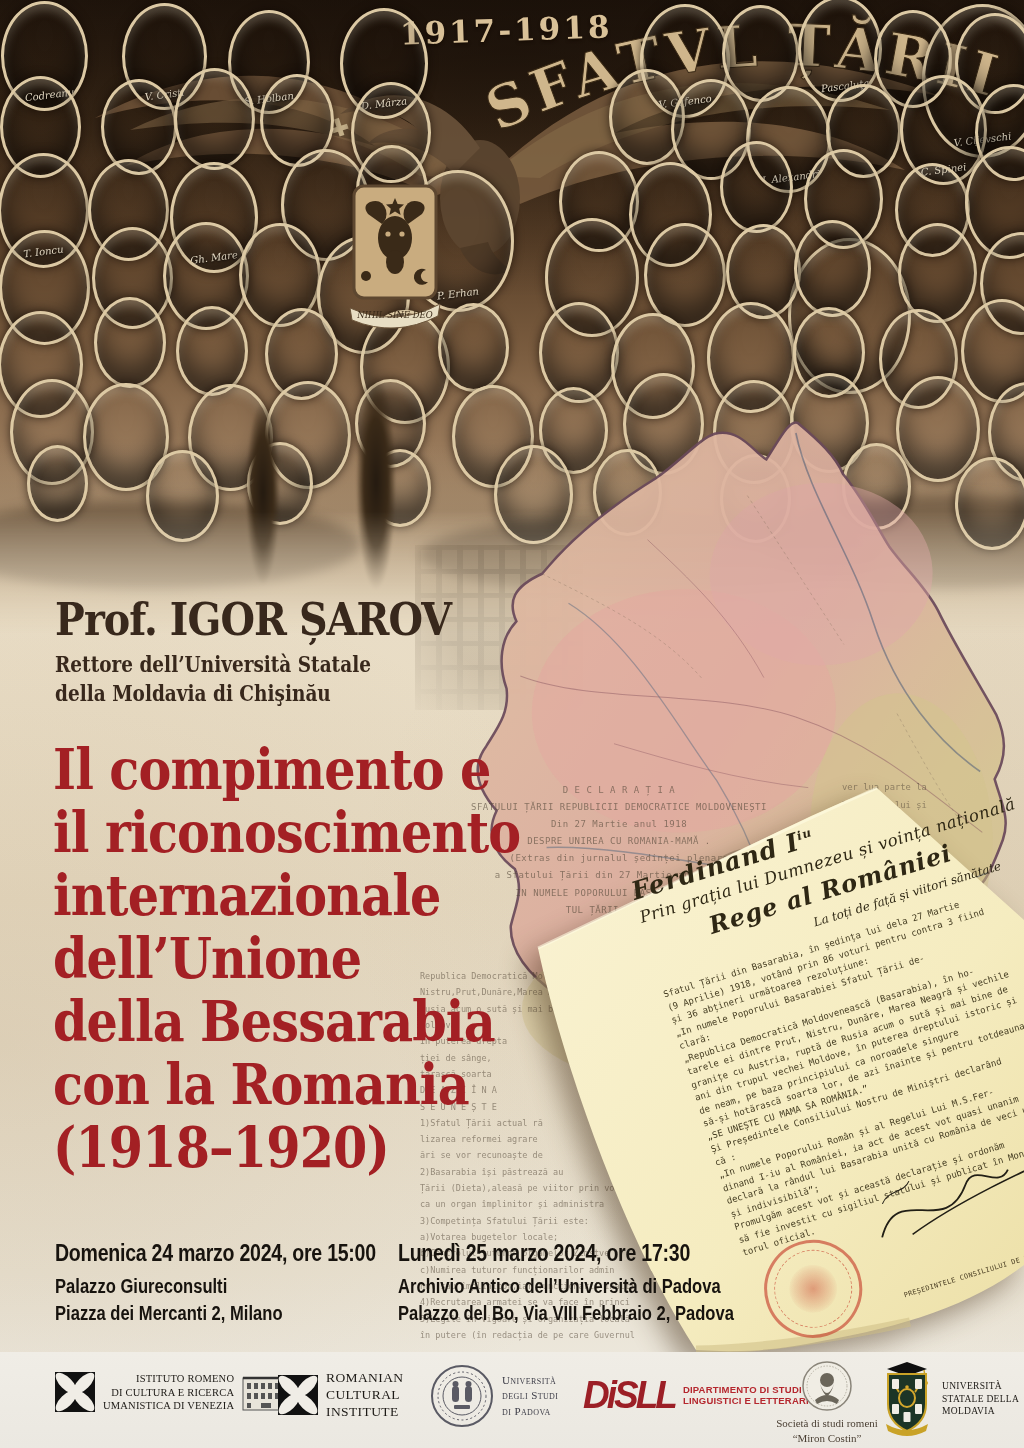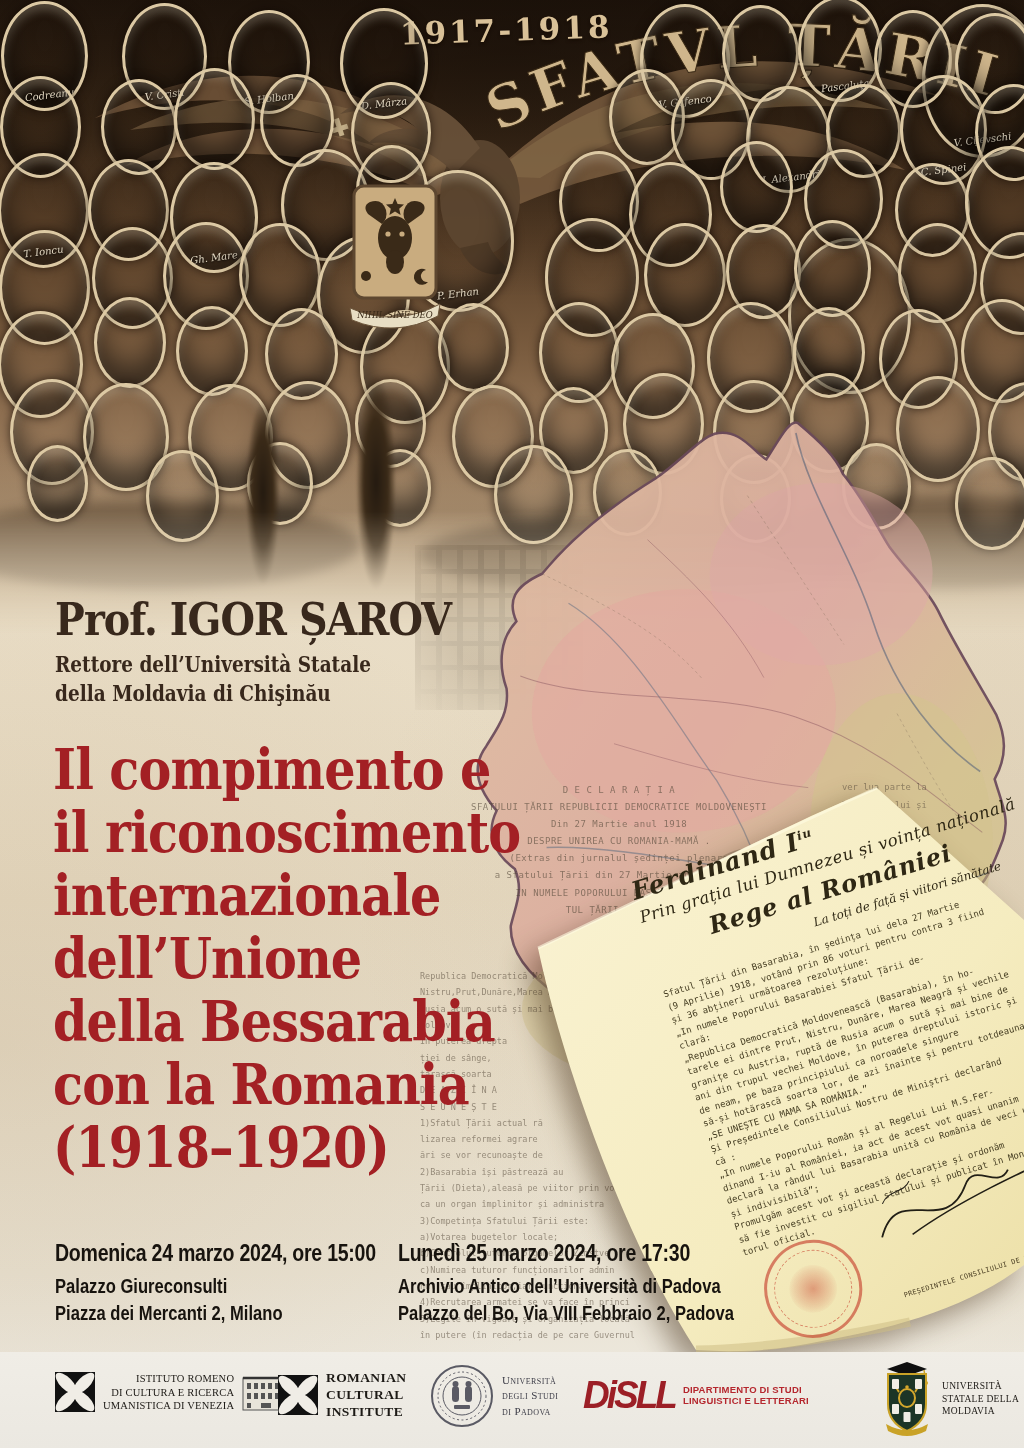--- a/index.html
+++ b/index.html
@@ -88,21 +88,21 @@
   .event .dt{font-weight:700;font-size:23px;letter-spacing:-.3px;}
   .event .ven{font-weight:700;font-size:19.5px;line-height:1.38;margin-top:6px;white-space:pre-line;}
   .ev-1{left:55px;}
   .ev-2{left:398px;}
 
   
   .footer{left:0;top:1352px;width:1024px;height:96px;background:linear-gradient(180deg,#f0ede6,#ebe8e1);z-index:5;}
   .flogo{position:absolute;display:flex;align-items:center;gap:8px;}
   .ftext{font-family:"Liberation Serif",serif;color:#1d1a16;white-space:pre-line;}
   .t-icr{font-size:10.5px;line-height:1.3;letter-spacing:.2px;text-align:right;}
-  .t-rci{font-size:13.5px;line-height:1.25;letter-spacing:.4px;font-weight:bold;}
+  .t-rci{font-size:13.5px;line-height:1.25;letter-spacing:.4px;}
   .t-pd{font-size:11px;line-height:1.4;color:#3d3d48;font-variant:small-caps;letter-spacing:.4px;}
   .t-disll{font-size:9.5px;line-height:1.2;color:#b5272e;font-family:"Liberation Sans",sans-serif;font-weight:700;letter-spacing:.2px;}
   .t-mc{font-size:11px;line-height:1.35;color:#4a3f33;text-align:center;}
   .t-mold{font-size:9.5px;line-height:1.35;letter-spacing:.3px;}
   .disll-mark{font-family:"Liberation Sans",sans-serif;font-weight:700;font-size:37px;color:#9c1f26;
     letter-spacing:-3px;font-style:italic;transform:scaleY(1.05);}
 
   .abs{position:absolute;}
 </style>
 </head>
@@ -478,20 +478,31 @@
 degli Studi
 di Padova</div>
     </div>
 
     <div class="flogo" style="left:583px;top:22px;">
       <div class="disll-mark">DiSLL</div>
       <div class="ftext t-disll">DIPARTIMENTO DI STUDI
 LINGUISTICI E LETTERARI</div>
     </div>
 
+    <div class="abs" style="left:762px;top:8px;width:130px;text-align:center;">
+      <svg width="52" height="52" viewBox="0 0 52 52">
+        <circle cx="26" cy="26" r="24" fill="#f0ede4" stroke="#8a857a" stroke-width="1.5"></circle>
+        <circle cx="26" cy="26" r="20" fill="none" stroke="#a8a396" stroke-width=".8" stroke-dasharray="1.5 1.5"></circle>
+        <circle cx="26" cy="20" r="7" fill="#6b665a"></circle>
+        <path d="M19,24 Q26,42 33,24 Q30,34 26,36 Q22,34 19,24 Z" fill="#6b665a"></path>
+        <path d="M14,40 Q26,30 38,40 L36,44 Q26,38 16,44 Z" fill="#6b665a"></path>
+      </svg>
+      <div class="ftext t-mc">Società di studi romeni
+“Miron Costin”</div>
+    </div>
 
     <div class="flogo" style="left:880px;top:8px;">
       <svg width="54" height="78" viewBox="0 0 54 78">
         <path d="M27,2 L47,9 L27,16 L7,9 Z" fill="#0e0e0e"></path>
         <rect x="24" y="9" width="6" height="5" fill="#0e0e0e"></rect>
         <line x1="44" y1="10" x2="46" y2="22" stroke="#c9a227" stroke-width="1.5"></line>
           <circle cx="46" cy="23" r="2" fill="#c9a227"></circle>
         <path d="M8,14 H46 V44 C46,58 38,66 27,71 C16,66 8,58 8,44 Z" fill="#1c3526" stroke="#c9a227" stroke-width="2"></path>
         <ellipse cx="27" cy="38" rx="8" ry="9" fill="none" stroke="#d4a72c" stroke-width="2"></ellipse>
         <path d="M19,32 Q14,26 18,22 M35,32 Q40,26 36,22" fill="none" stroke="#d4a72c" stroke-width="2"></path>

